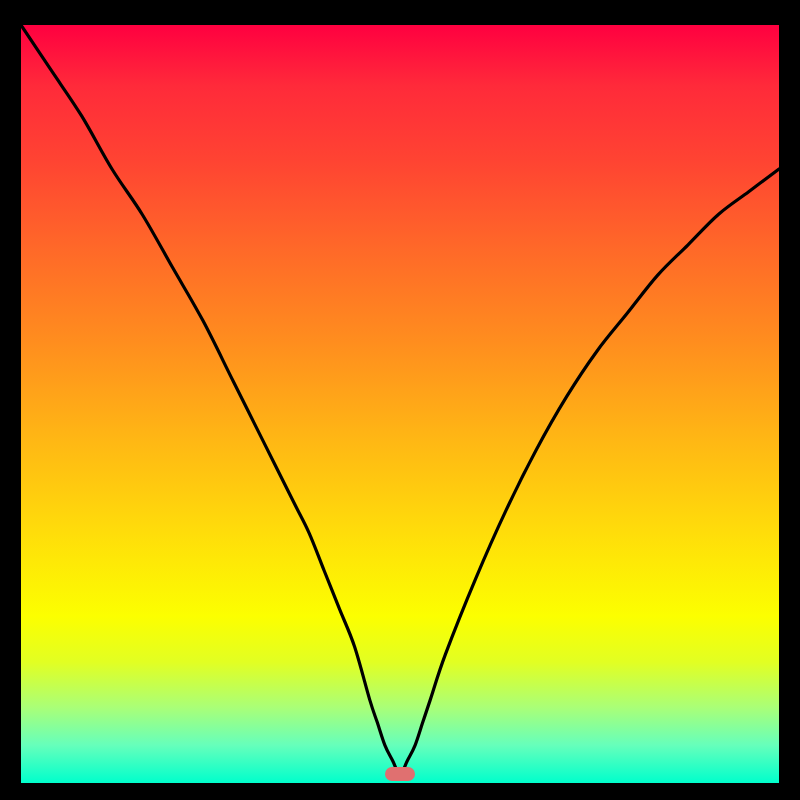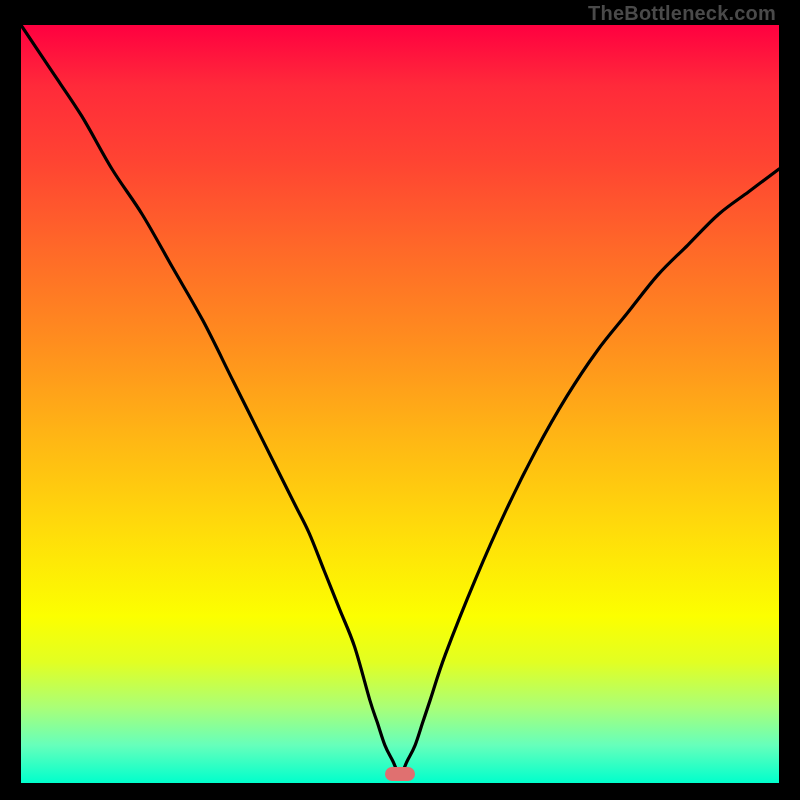--- a/index.html
+++ b/index.html
@@ -78,14 +78,13 @@
 <body>
 
 <div class="frame">
   <div class="plot-area">
     <div class="gradient-bg"></div>
     <svg class="curve" viewBox="0 0 758 758" preserveAspectRatio="none">
       <path id="curve-path" fill="none" stroke="#000000" stroke-width="3.2" stroke-linejoin="round" stroke-linecap="round" d="M 0.00 0.00 C 5.05 7.58, 20.21 30.32, 30.32 45.48 C 40.43 60.64, 50.53 74.54, 60.64 90.96 C 70.75 107.38, 80.85 127.60, 90.96 144.02 C 101.07 160.44, 111.17 173.08, 121.28 189.50 C 131.39 205.92, 141.49 224.87, 151.60 242.56 C 161.71 260.25, 171.81 276.67, 181.92 295.62 C 192.03 314.57, 202.13 336.05, 212.24 356.26 C 222.35 376.47, 232.45 396.69, 242.56 416.90 C 252.67 437.11, 265.30 462.38, 272.88 477.54 C 280.46 492.70, 282.99 496.49, 288.04 507.86 C 293.09 519.23, 298.15 533.13, 303.20 545.76 C 308.25 558.39, 313.31 571.03, 318.36 583.66 C 323.41 596.29, 328.47 606.40, 333.52 621.56 C 338.57 636.72, 344.89 661.99, 348.68 674.62 C 352.47 687.25, 353.73 689.78, 356.26 697.36 C 358.79 704.94, 361.31 713.78, 363.84 720.10 C 366.37 726.42, 368.89 730.46, 371.42 735.26 C 373.95 740.06, 376.47 748.90, 379.00 748.90 C 381.53 748.90, 384.05 740.06, 386.58 735.26 C 389.11 730.46, 391.63 726.42, 394.16 720.10 C 396.69 713.78, 399.21 704.94, 401.74 697.36 C 404.27 689.78, 405.53 685.99, 409.32 674.62 C 413.11 663.25, 416.90 649.35, 424.48 629.14 C 432.06 608.93, 444.69 577.34, 454.80 553.34 C 464.91 529.34, 475.01 506.60, 485.12 485.12 C 495.23 463.64, 505.33 443.43, 515.44 424.48 C 525.55 405.53, 535.65 387.84, 545.76 371.42 C 555.87 355.00, 565.97 339.84, 576.08 325.94 C 586.19 312.04, 596.29 300.67, 606.40 288.04 C 616.51 275.41, 626.61 261.51, 636.72 250.14 C 646.83 238.77, 656.93 229.93, 667.04 219.82 C 677.15 209.71, 687.25 198.34, 697.36 189.50 C 707.47 180.66, 717.57 174.34, 727.68 166.76 C 737.79 159.18, 752.95 147.81, 758.00 144.02"></path>
     </svg>
     <div class="min-dot" id="min-dot" style="left: 379px; top: 748.904px; background: rgb(224, 112, 112);"></div>
   </div>
-  <div class="watermark">TheBottleneck.com</div>
 </div>
 
 </body></html>

